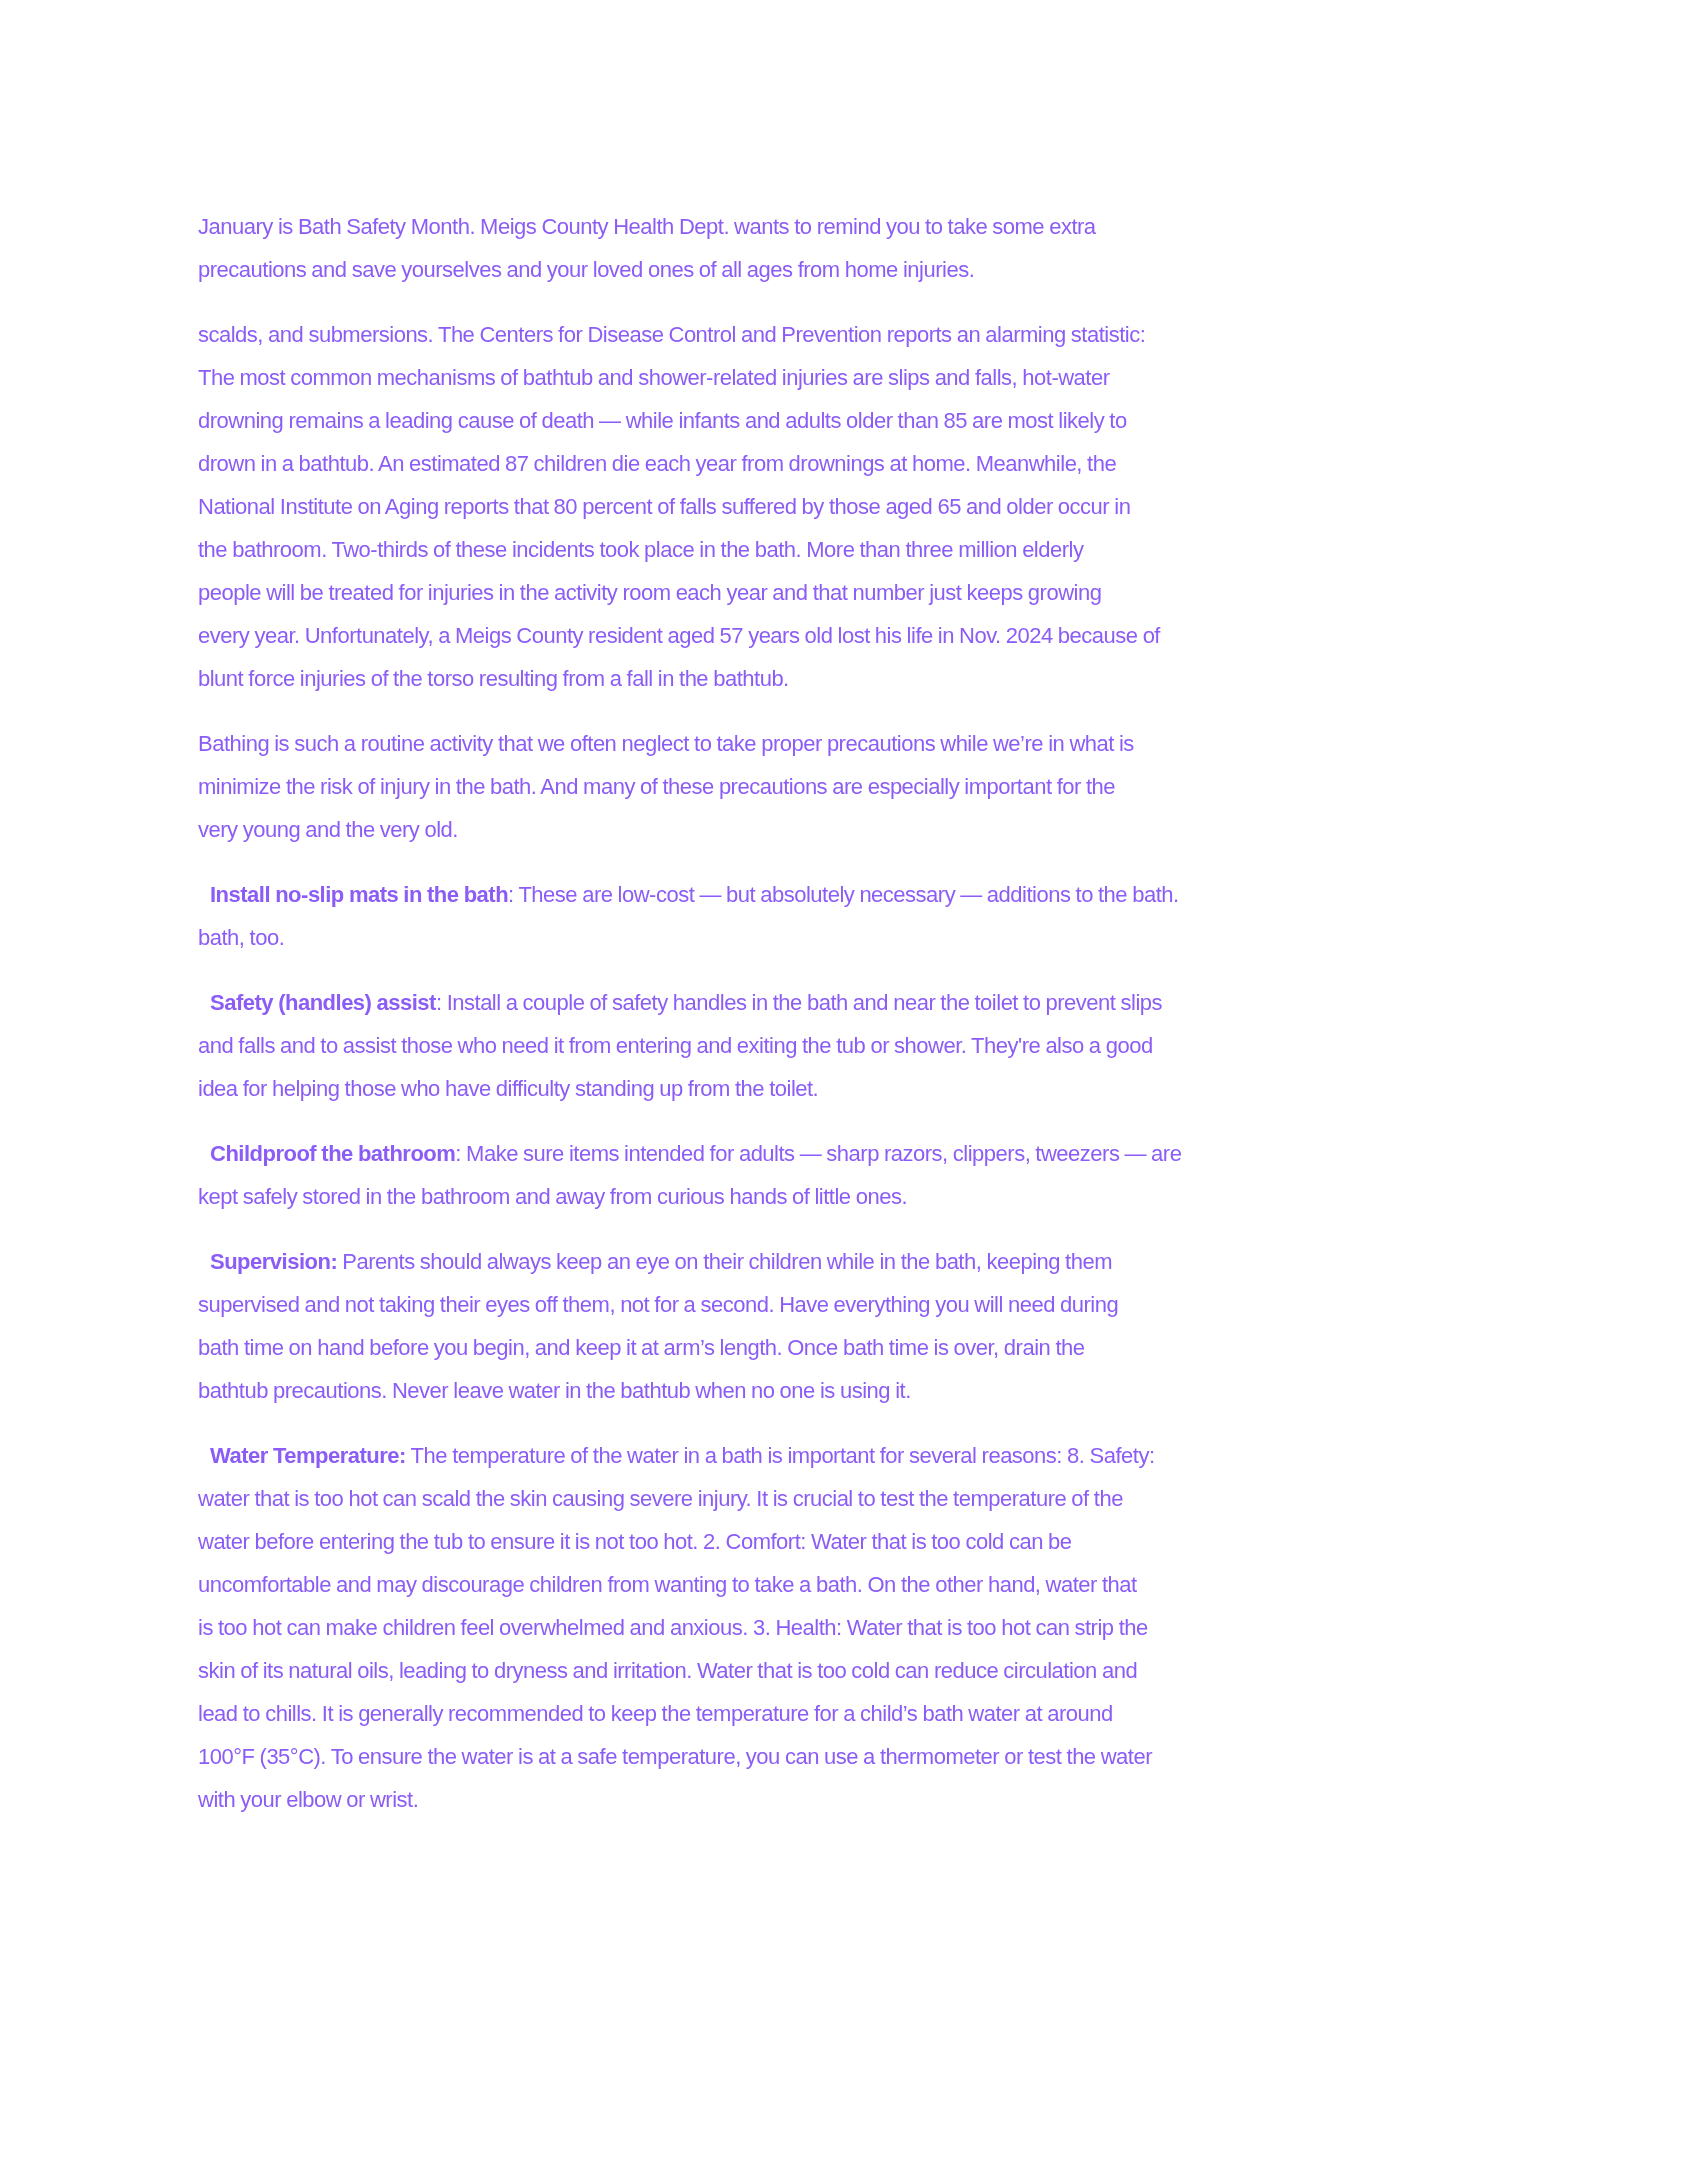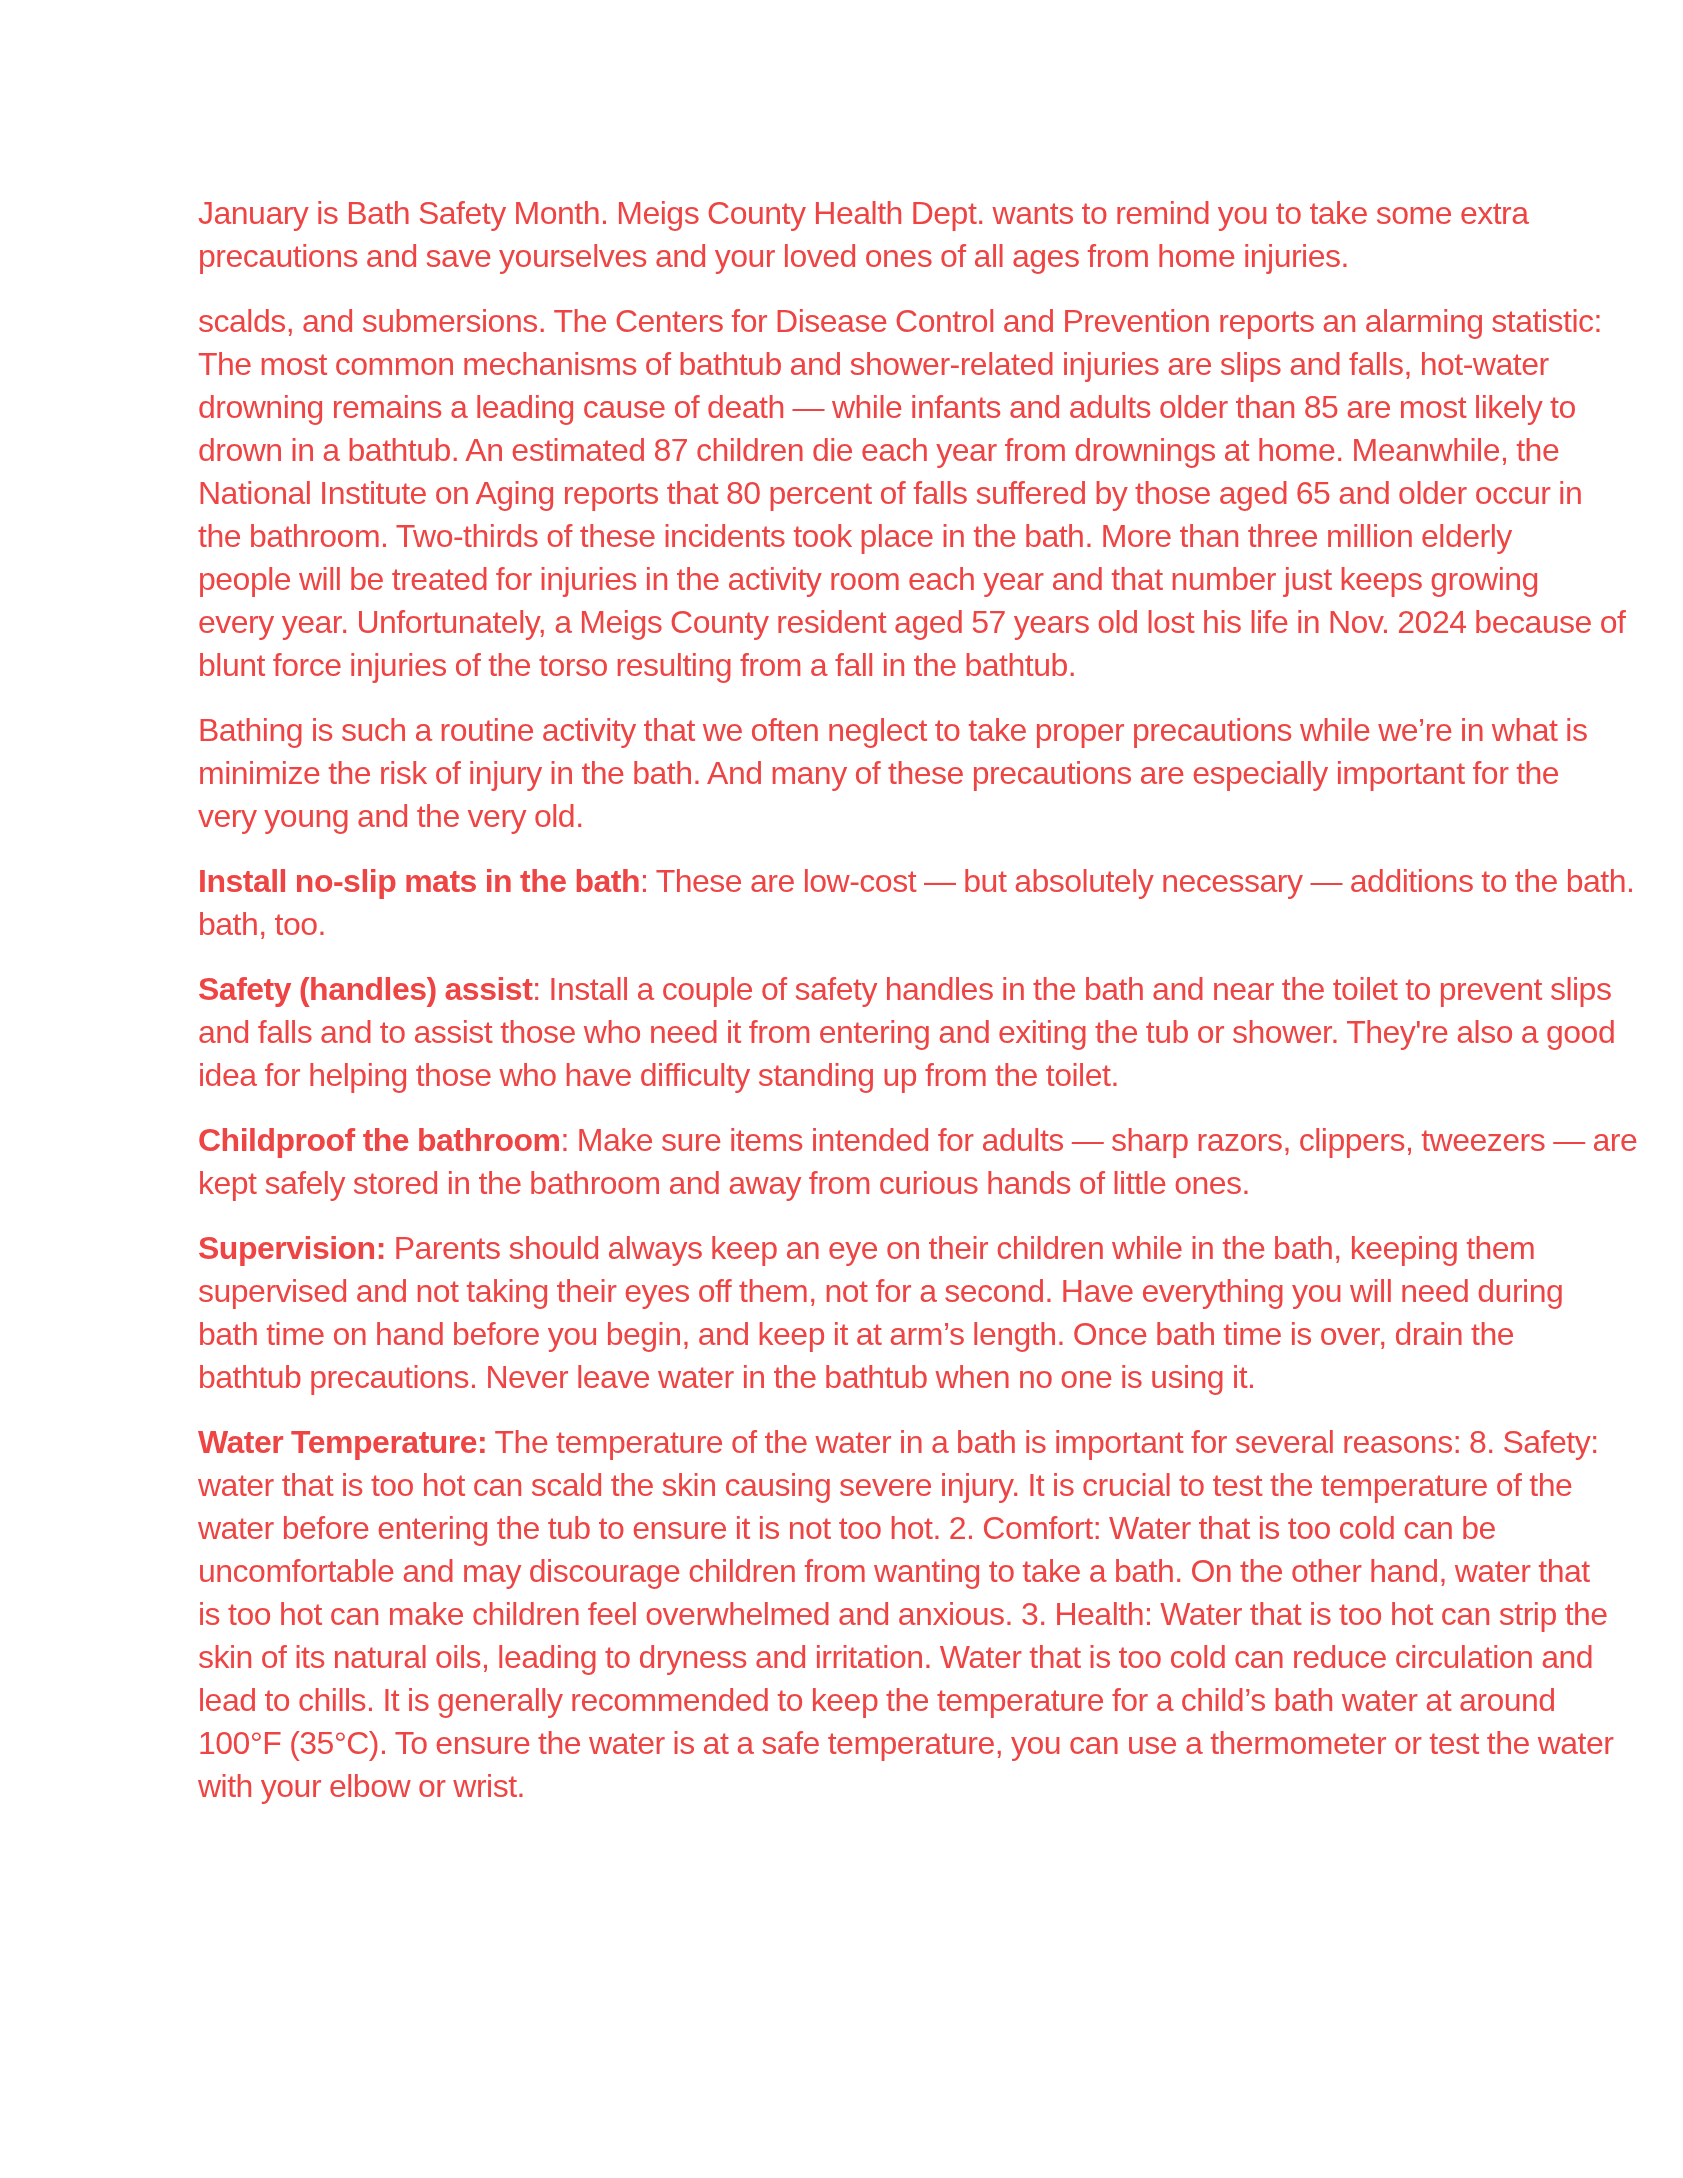--- a/index.html
+++ b/index.html
@@ -17,39 +17,39 @@
     position: absolute;
     left: 0;
     top: 0;
     width: 1683px;
     height: 2178px;
     background: #ffffff;
   }
   .content {
     position: absolute;
     left: 198px;
-    top: 192px;
+    top: 205px;
     width: 1287px;
     font-family: "Liberation Sans", sans-serif;
-    font-size: 32px;
-    color: #ef4444;
+    font-size: 22px;
+    color: #8b5cf6;
   }
   .para {
     margin: 0 0 22px 0;
   }
   .line {
     display: block;
     height: 43px;
     line-height: 43px;
     white-space: nowrap;
     letter-spacing: -0.5px;
     word-spacing: -0.5px;
   }
   .line span { white-space: pre; }
-  .b { font-weight: bold; }
+  .b { font-weight: bold; margin-left: 12px; }
 </style>
 </head>
 <body>
 
 <div class="page">
   <div class="content">
 
     <p class="para">
       <span class="line">January is Bath Safety Month. Meigs County Health Dept. wants to remind you to take some extra</span>
       <span class="line">precautions and save yourselves and your loved ones of all ages from home injuries.</span>

